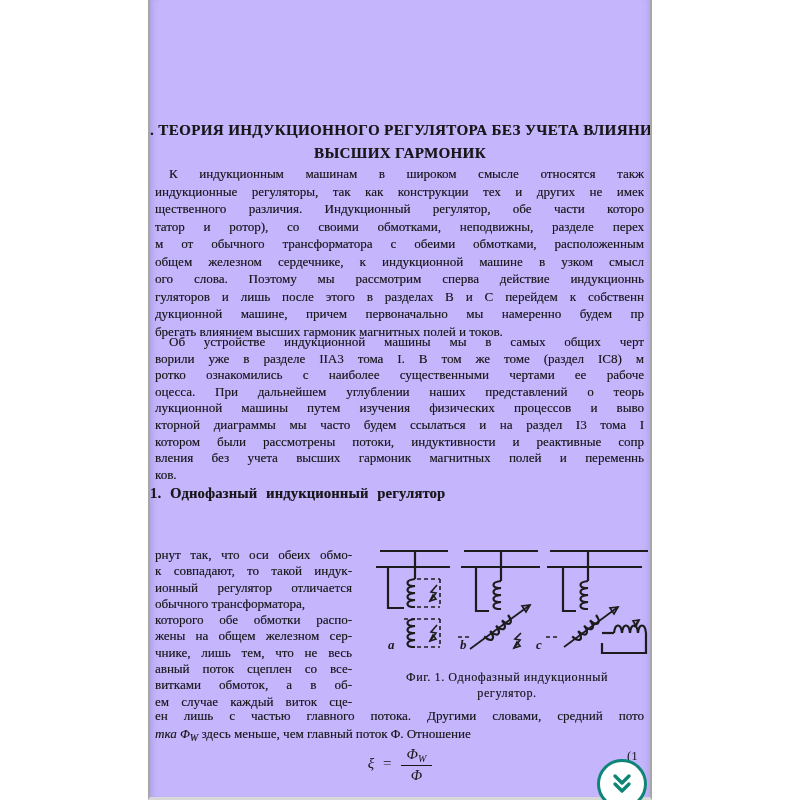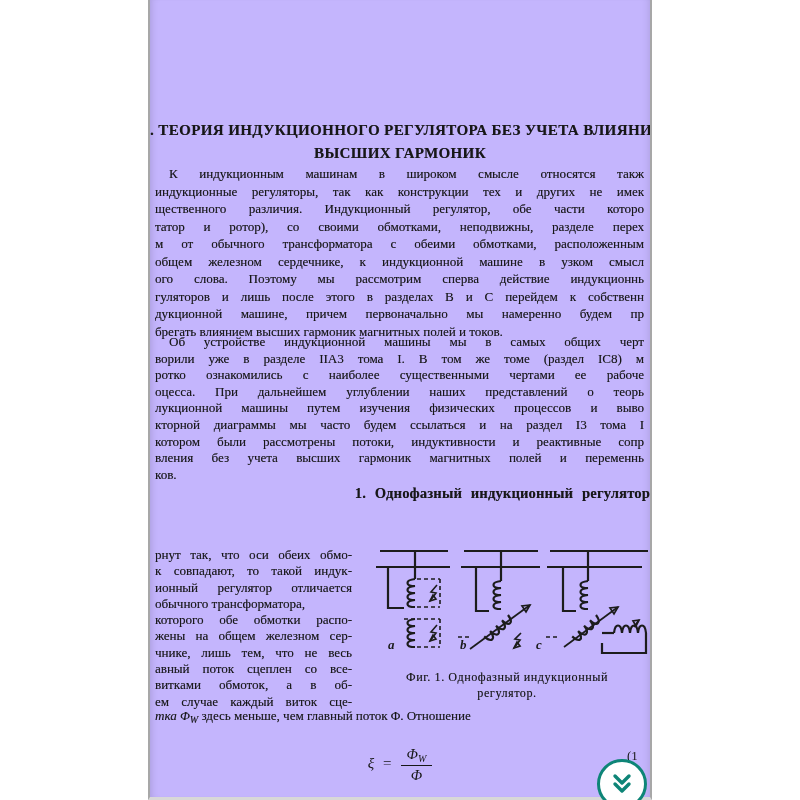--- a/index.html
+++ b/index.html
@@ -14,21 +14,21 @@
           text-shadow:.25px .25px 0 rgba(0,0,0,.4);}
   .ln{text-align:justify;text-align-last:justify;overflow:hidden;white-space:nowrap;}
   .ln.end{text-align-last:left;}
   .ind{padding-left:14px;box-sizing:border-box;}
   .p1 .ln{height:17.5px;line-height:17.5px;}
   .p2 .ln{height:16.6px;line-height:16.6px;}
   .p3 .ln{height:18px;line-height:18px;}
   .colw{width:197px;}
   .col .ln{height:16.3px;line-height:16.3px;}
   .res .ln{height:17.5px;line-height:17.5px;}
-  .heading{position:absolute;left:0;right:0;text-align:right;font-weight:bold;font-size:14.5px;
+  .heading{position:absolute;left:0;right:0;text-align:left;font-weight:bold;font-size:14.5px;
            word-spacing:5px;letter-spacing:.2px;text-shadow:.3px .3px 0 rgba(0,0,0,.45);}
   .figwrap{position:absolute;left:210px;top:545px;width:294px;}
   .figcap{text-align:center;font-size:12px;letter-spacing:.6px;line-height:16px;margin-top:8px;
           text-shadow:.25px .25px 0 rgba(0,0,0,.4);}
   .figlabel{font-style:italic;font-weight:bold;font-size:13px;}
   .formula{position:absolute;left:0;right:0;top:746px;text-align:center;font-size:15px;}
   .frac{display:inline-block;vertical-align:middle;text-align:center;}
   .frac .num{display:block;border-bottom:1.5px solid #171717;padding:0 6px 1px;}
   .frac .den{display:block;padding-top:1px;}
   .phi{font-style:italic;}
@@ -155,20 +155,21 @@
       <text x="100" y="104" fill="#1c1c1c" font-size="13" font-style="italic" font-weight="bold"><tspan>b</tspan></text>
       <text x="176" y="104" fill="#1c1c1c" font-size="13" font-style="italic" font-weight="bold"><tspan>c</tspan></text>
     </svg>
     <div class="figcap">
       <div>Фиг. 1. Однофазный индукционный</div>
       <div>регулятор.</div>
     </div>
   </div>
 
   <div class="tblock res" style="top:707px">
+    <div class="ln">ен лишь с частью главного потока. Другими словами, средний пото</div>
     <div class="ln end"><span class="phi">тка Φ</span><span class="subw">W</span><span> здесь меньше, чем главный поток Φ. Отношение</span></div>
   </div>
 
   <div class="formula">
     <span class="xi">ξ</span><span class="eqs">=</span><span class="frac"><span class="num"><span class="phi">Φ</span><span class="subw">W</span></span><span class="den phi">Φ</span></span>
   </div>
   <div class="eqnum">(1</div>
 
 </div>
 

